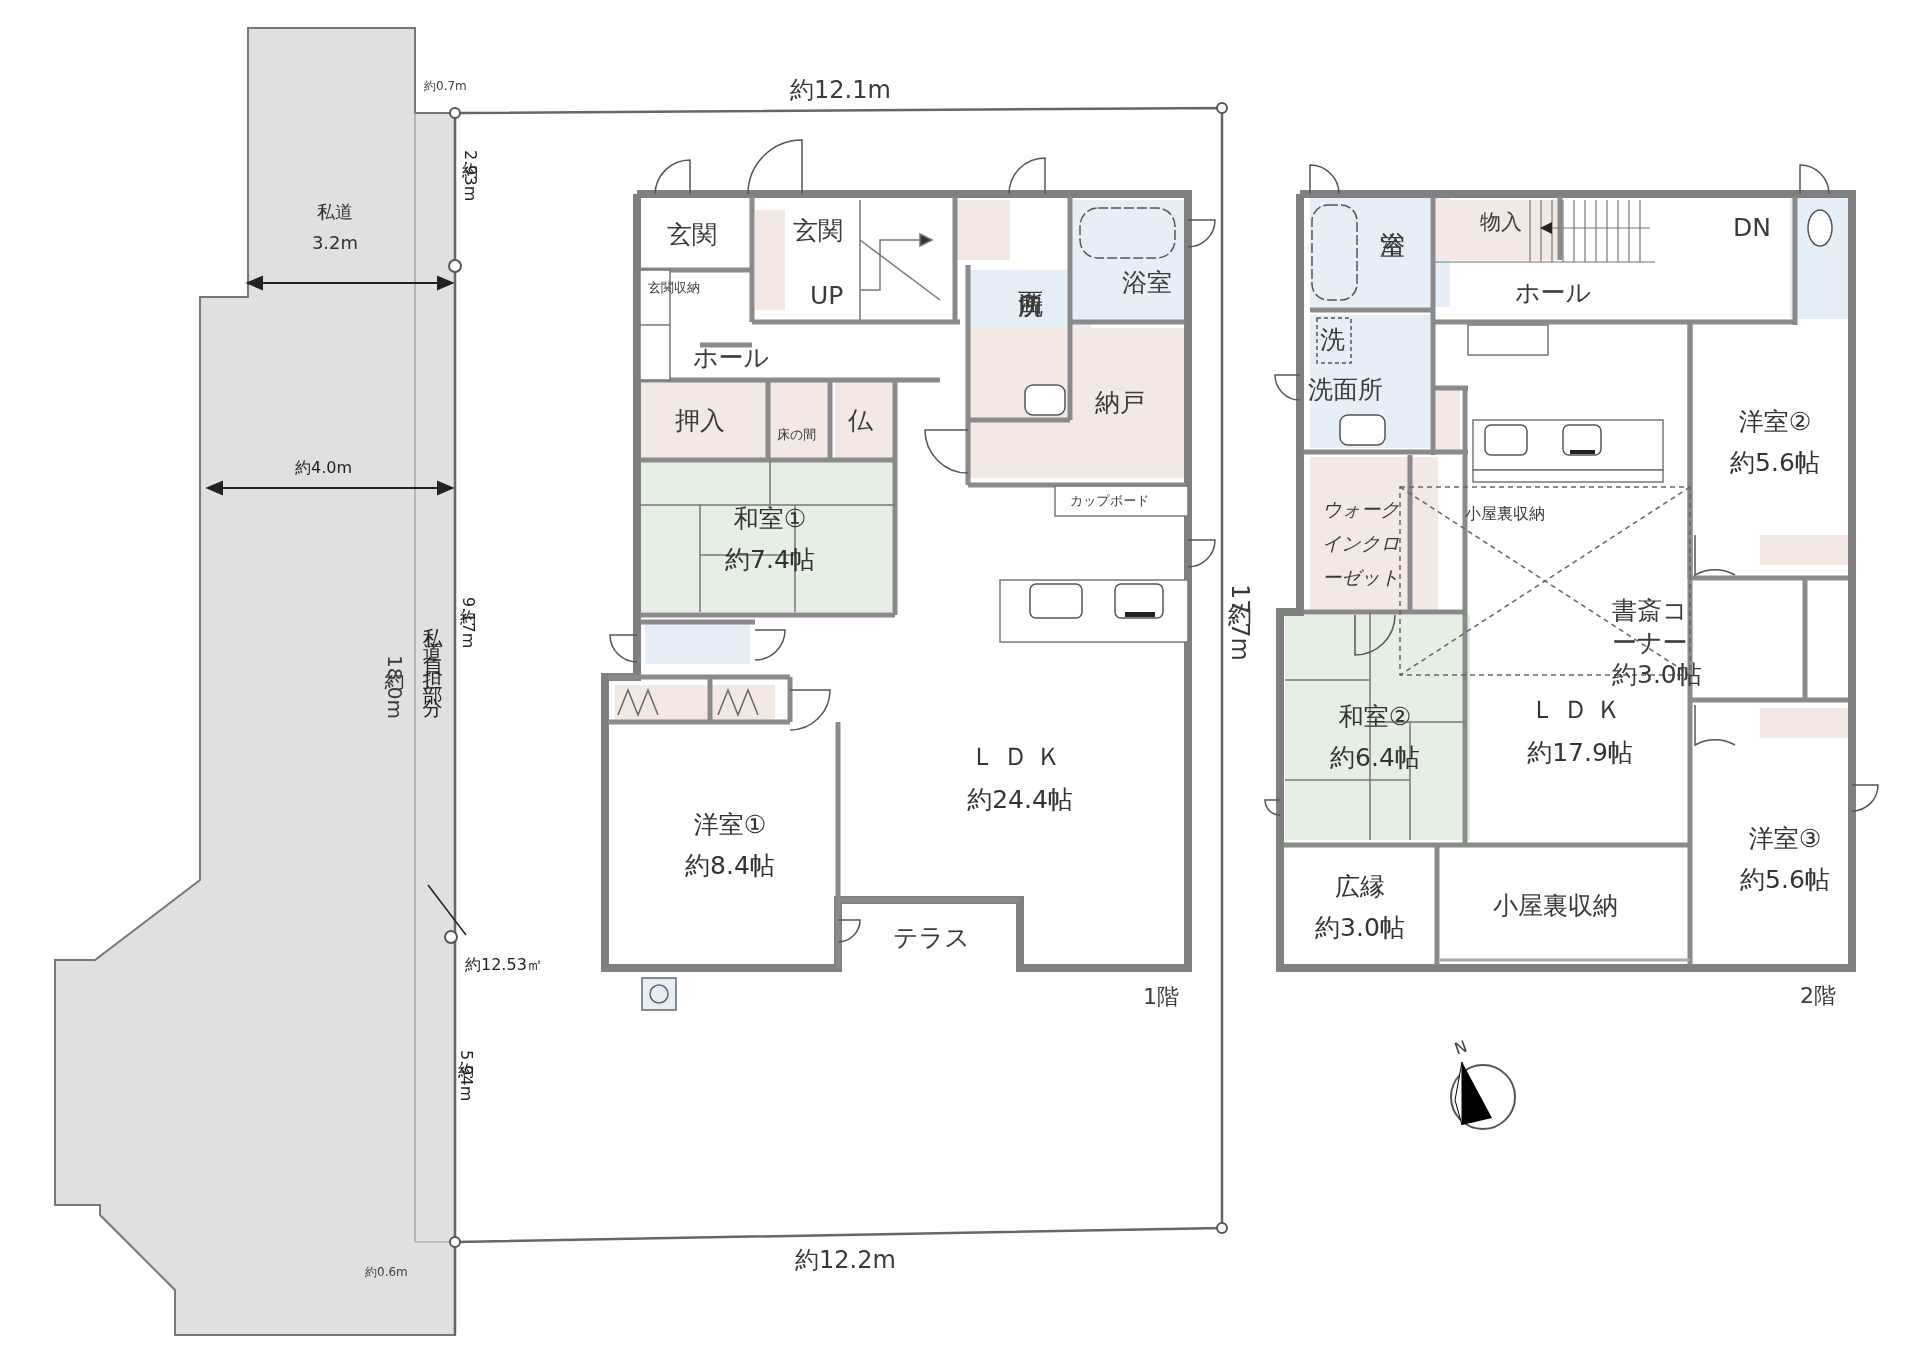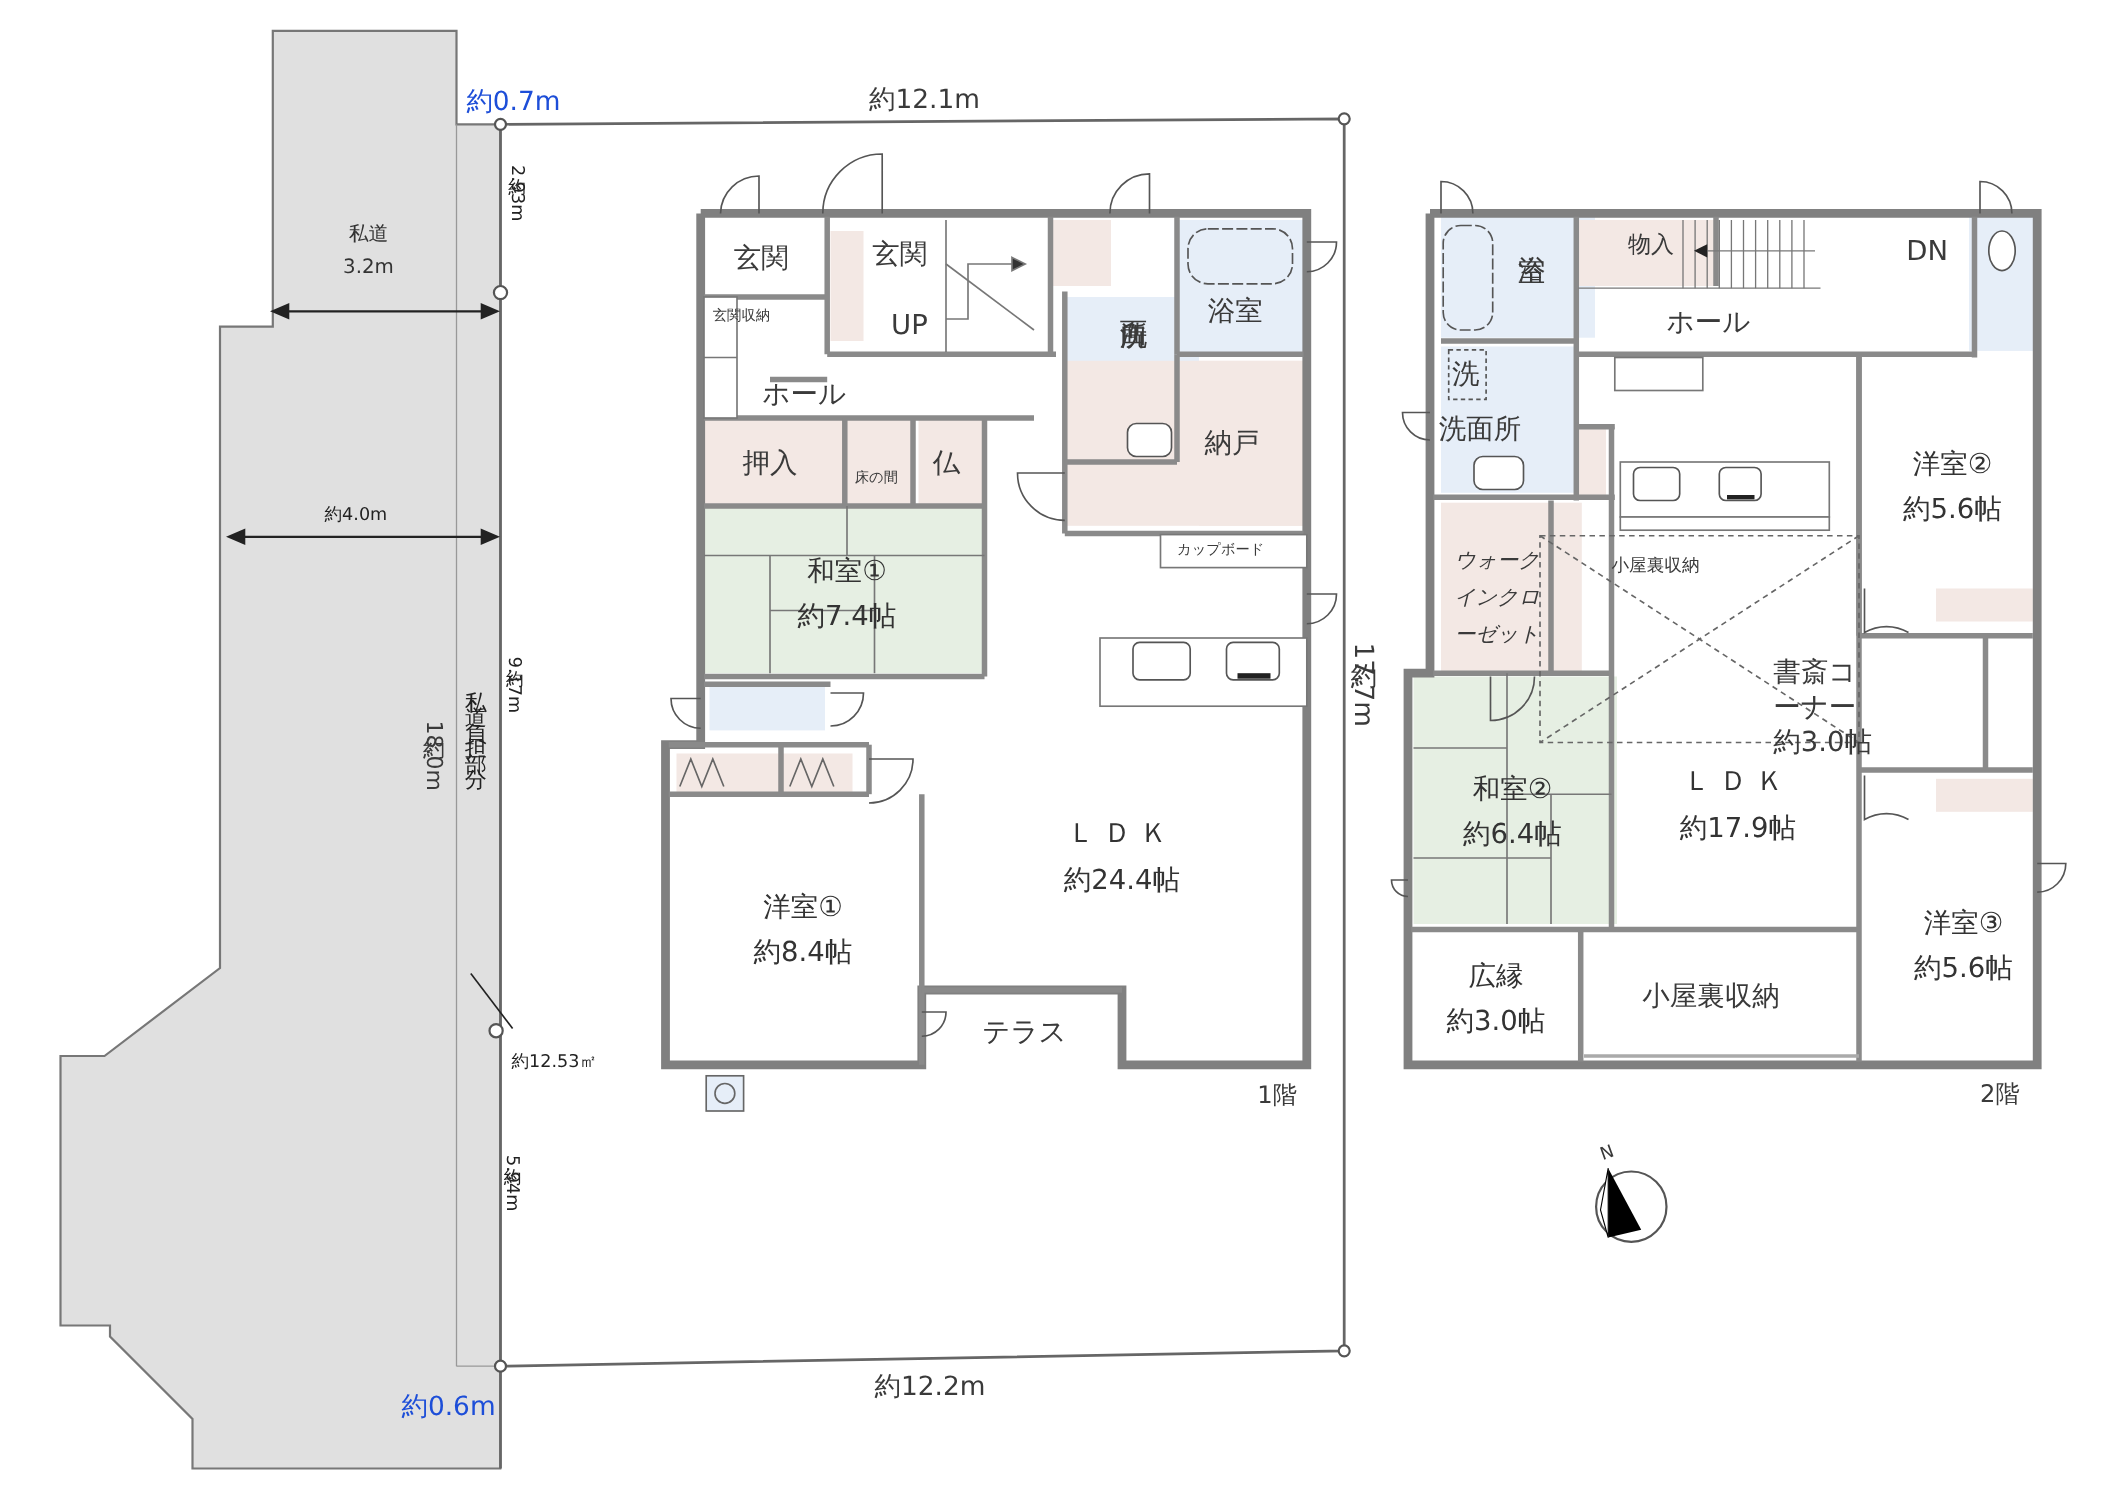--- a/index.html
+++ b/index.html
@@ -3,21 +3,21 @@
 <meta charset="utf-8">
 <style>
   html, body { margin:0; padding:0; background:#ffffff; }
   body { width:1920px; height:1357px; position:relative; overflow:hidden;
          font-family:"DejaVu Sans","Liberation Sans",sans-serif; color:#333; }
   #plan { position:absolute; left:0; top:0; width:1920px; height:1357px; }
   .lbl { position:absolute; white-space:nowrap; color:#3a3a3a; line-height:1; }
   .room { font-size:25px; }
   .area { font-size:25px; }
   .small { font-size:13px; }
-  .dim { font-size:24px; color:#1d4ed8; }
+  .dim { font-size:12px; color:#404040; }
   .dim-s { font-size:16px; color:#222; }
   .vert { writing-mode:vertical-rl; }
   .room-block { position:absolute; text-align:center; }
   .room-block span { display:block; }
 </style>
 </head>
 <body>
 
 <svg id="plan" viewBox="0 0 1920 1357" xmlns="http://www.w3.org/2000/svg">
 
@@ -270,21 +270,21 @@
   <span style="margin-top:8px;">3.2m</span>
 </div>
 <div class="lbl vert" style="left:423px;top:612px;font-size:20px;letter-spacing:14px;color:#222;">私道負担部分</div>
 
 <div class="lbl room" style="left:667px;top:222px;">玄関</div>
 <div class="lbl room" style="left:793px;top:218px;">玄関</div>
 <div class="lbl stack small" style="left:648px;top:277px;width:14px;line-height:22px;">玄関収納</div>
 <div class="lbl room" style="left:810px;top:283px;">UP</div>
 <div class="lbl room" style="left:693px;top:345px;">ホール</div>
 <div class="lbl room vert" style="left:1018px;top:272px;">洗面所</div>
-<div class="lbl room" style="left:1098px;top:270px;">浴室</div>
+<div class="lbl room" style="left:1122px;top:270px;">浴室</div>
 <div class="lbl room" style="left:1095px;top:390px;">納戸</div>
 <div class="lbl room" style="left:675px;top:408px;">押入</div>
 <div class="lbl small" style="left:777px;top:428px;">床の間</div>
 <div class="lbl room" style="left:848px;top:408px;">仏</div>
 <div class="lbl small" style="left:1070px;top:494px;">カップボード</div>
 <div class="room-block" style="left:700px;top:502px;width:140px;">
   <span class="room">和室①</span>
   <span class="area" style="margin-top:8px;">約7.4帖</span>
 </div>
 <div class="room-block" style="left:940px;top:740px;width:160px;">

